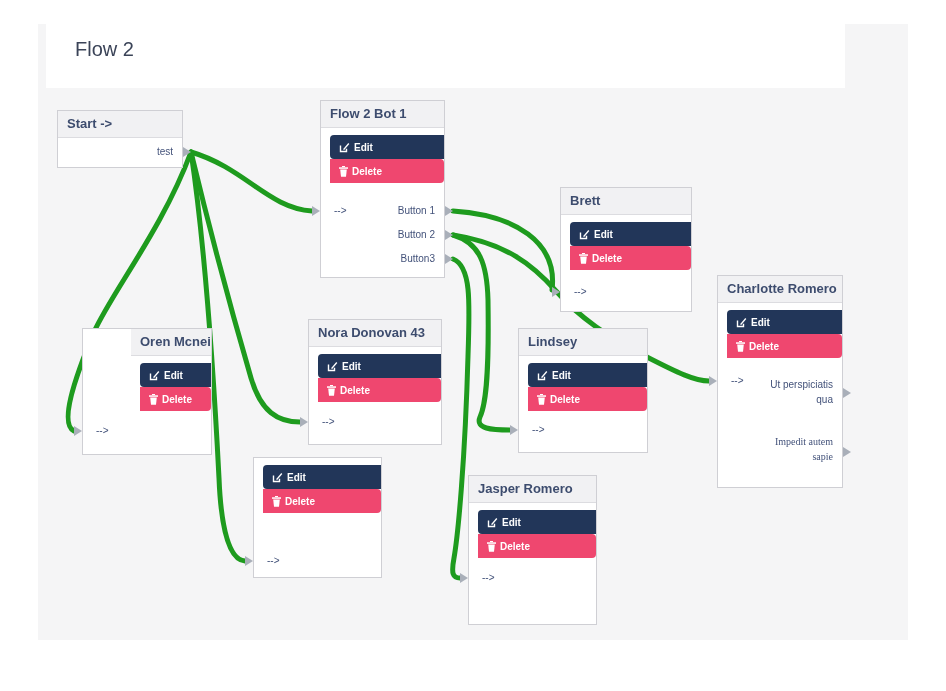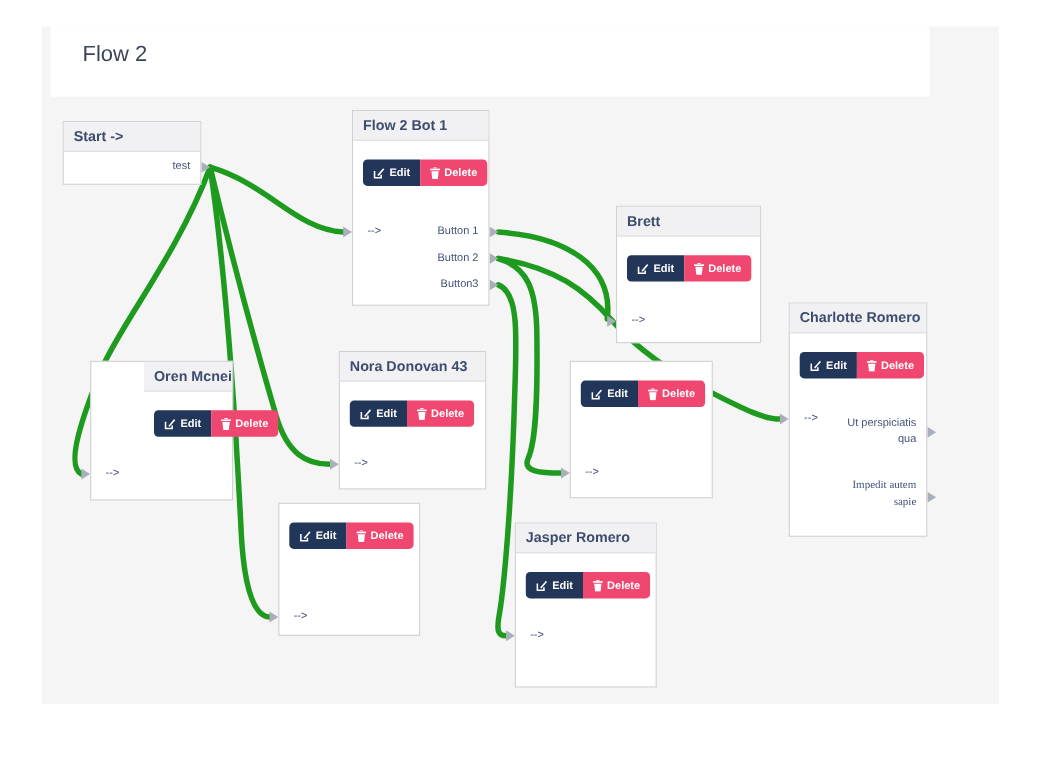--- a/index.html
+++ b/index.html
@@ -5,21 +5,21 @@
   html,body{margin:0;padding:0;background:#fff;}
   body{font-family:"Liberation Sans",sans-serif;}
   #stage{position:relative;width:946px;height:691px;background:#fff;overflow:hidden;}
   .canvas{position:absolute;left:38px;top:24px;width:870px;height:616px;background:#f5f5f6;}
   .header-strip{position:absolute;left:46px;top:24px;width:799px;height:64px;background:#ffffff;}
   .page-title{position:absolute;left:75px;top:38px;font-size:20px;color:#3b4458;}
   #edges{position:absolute;left:0;top:0;pointer-events:none;}
   .node{position:absolute;background:#ffffff;border:1px solid #cfcfd4;box-sizing:border-box;}
   .node-header{background:#f1f1f3;border-bottom:1px solid #dcdce0;height:26px;line-height:26px;
     padding:0 9px;font-size:13px;font-weight:bold;color:#3d4c6e;white-space:nowrap;overflow:hidden;}
-  .btn-row{display:flex;margin:17px 0 0 9px;}
+  .btn-row{display:flex;margin:7px 0 0 9px;flex-direction:column;}
   .btn{font-size:10px;font-weight:bold;color:#fff;height:24px;padding:0 9px;
     display:flex;align-items:center;gap:4px;cursor:pointer;}
   .btn-edit{border-radius:4px 0 0 4px;}
   .btn-delete{border-radius:0 4px 4px 0;}
   .io-label{position:absolute;font-size:10px;color:#43527a;white-space:nowrap;}
   .io-out{text-align:right;}
   .io-block{white-space:normal;width:80px;line-height:15px;text-align:right;}
 </style>
 </head>
 <body>
@@ -161,20 +161,21 @@
               <rect x="0" y="1.3" width="9" height="1.5" fill="#fff"></rect>
               <rect x="3" y="0" width="3" height="1" fill="#fff"></rect>
               <path d="M1.2 3.6h6.6L7 10.8H2z" fill="#fff"></path>
             </svg>
             <span>Delete</span>
           </div>
         </div>
         <div class="io-label" style="left: 13px; top: 96px;">--&gt;</div>
       </div>
       <div class="node" style="left: 518px; top: 328px; width: 130px; height: 125px;">
+        <div class="node-header">Lindsey</div>
         <div class="btn-row">
           <div class="btn btn-edit" style="background: rgb(34, 54, 89);">
             <svg width="11" height="11" viewBox="0 0 11 11">
               <path d="M1.5 3.5v6h6V6.8" fill="none" stroke="#fff" stroke-width="1.4"></path>
               <path d="M4 7.2 9.3 1l1 1.1L5.2 8z" fill="#fff"></path>
             </svg>
             <span>Edit</span>
           </div>
           <div class="btn btn-delete" style="background: rgb(239, 71, 111);">
             <svg width="9" height="11" viewBox="0 0 9 11">

